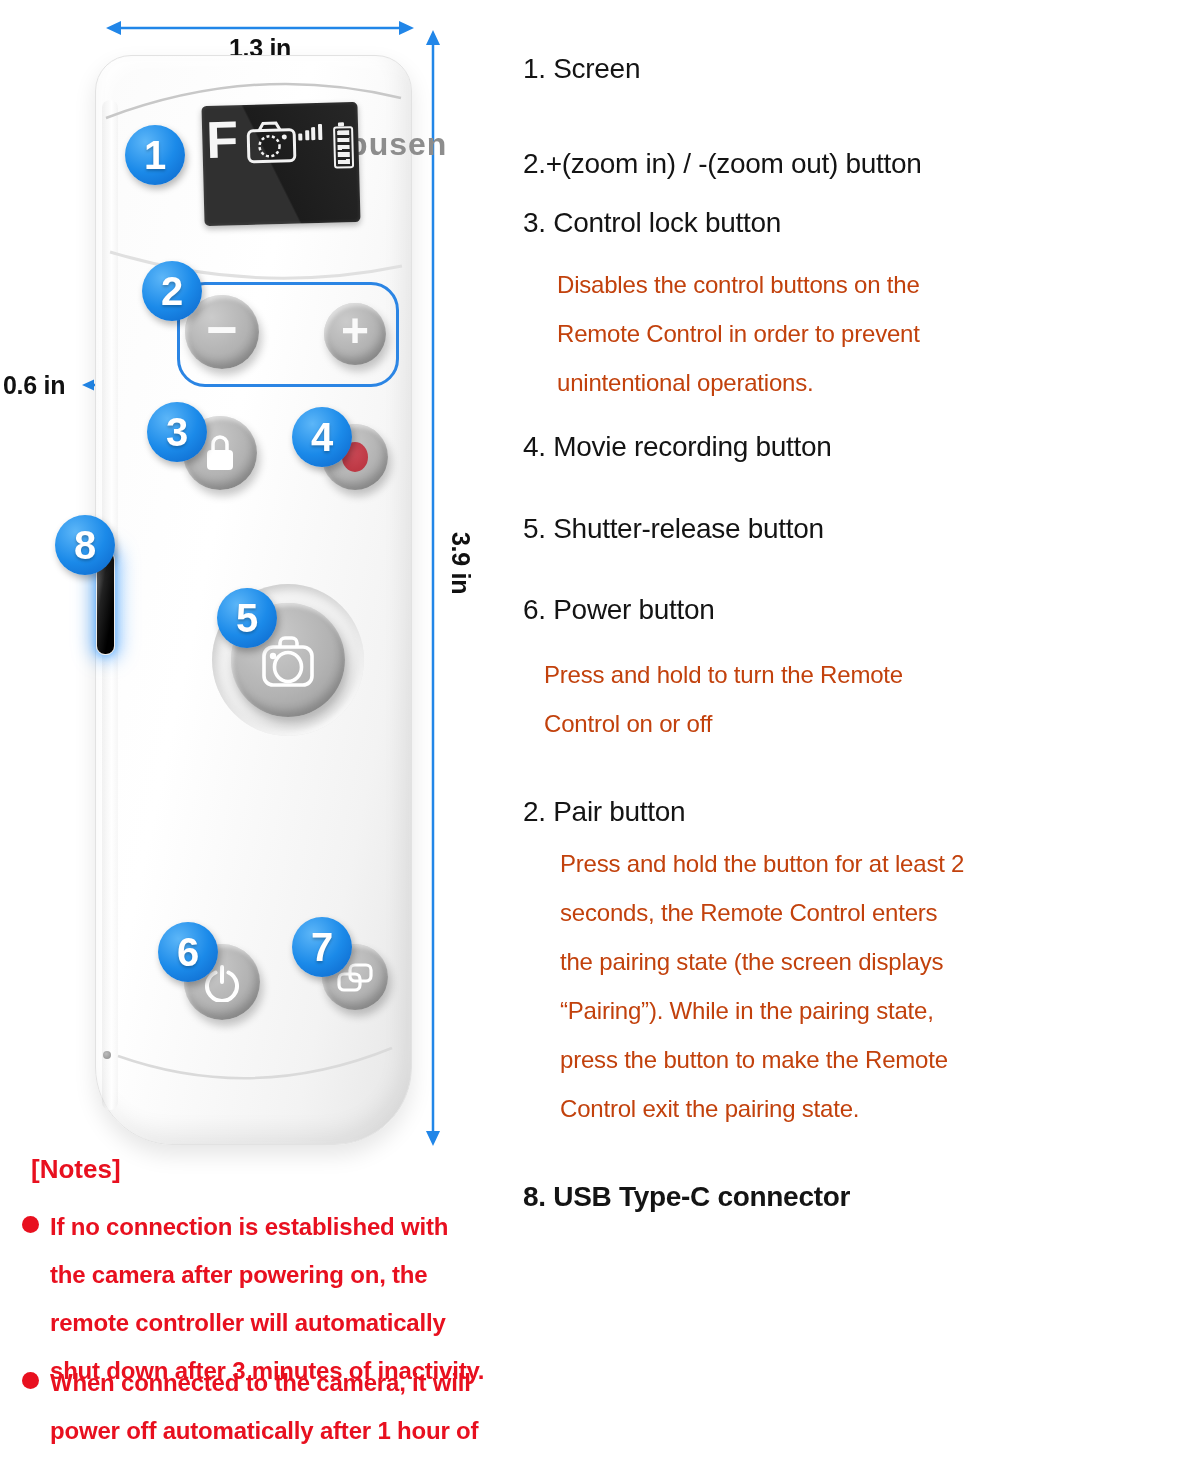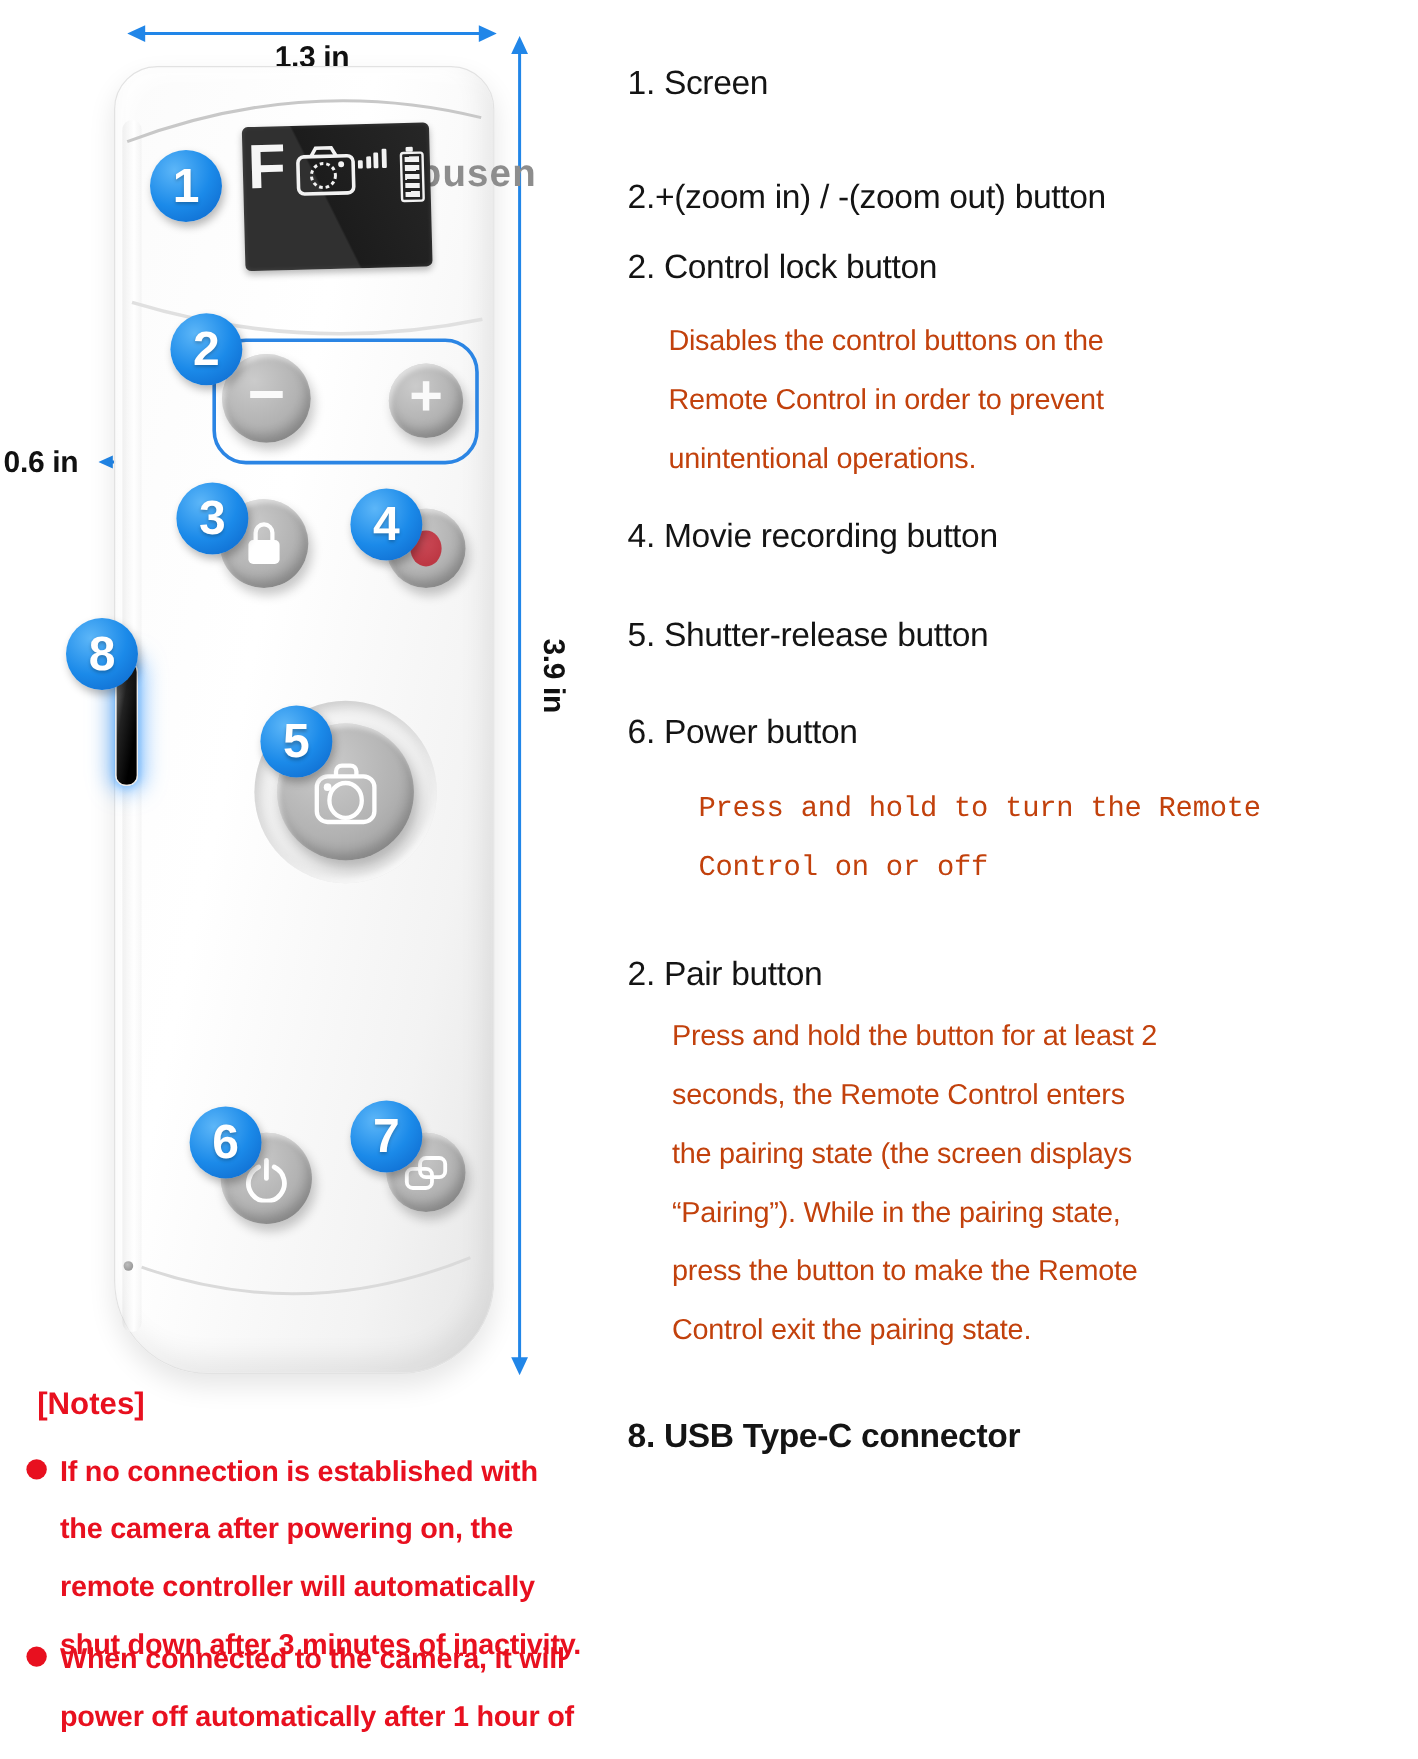--- a/index.html
+++ b/index.html
@@ -181,28 +181,28 @@
   <div class="callout" style="left:142px;top:261px;">2</div>
   <div class="callout" style="left:147px;top:402px;">3</div>
   <div class="callout" style="left:292px;top:407px;">4</div>
   <div class="callout" style="left:217px;top:588px;">5</div>
   <div class="callout" style="left:158px;top:922px;">6</div>
   <div class="callout" style="left:292px;top:917px;">7</div>
   <div class="callout" style="left:55px;top:515px;">8</div>
 
   <div class="f-head" style="top:52px;">1. Screen</div>
   <div class="f-head" style="top:122px;margin-top:25px;">2.+(zoom in) / -(zoom out) button</div>
-  <div class="f-head" style="top:206px;">2. Control lock button</div>
+  <div class="f-head" style="top:206px;">3. Control lock button</div>
   <div class="f-desc" style="left:557px;top:260px;">Disables the control buttons on the
 Remote Control in order to prevent
 unintentional operations.</div>
   <div class="f-head" style="top:430px;">4. Movie recording button</div>
   <div class="f-head" style="top:512px;">5. Shutter-release button</div>
   <div class="f-head" style="top:593px;">6. Power button</div>
-  <div class="f-desc" style="left:582px;top:650px;font-family:Liberation Mono, monospace;">Press and hold to turn the Remote
+  <div class="f-desc" style="left:544px;top:650px;">Press and hold to turn the Remote
 Control on or off</div>
   <div class="f-head" style="top:795px;">2. Pair button</div>
   <div class="f-desc" style="left:560px;top:839px;">Press and hold the button for at least 2
 seconds, the Remote Control enters
 the pairing state (the screen displays
 “Pairing”). While in the pairing state,
 press the button to make the Remote
 Control exit the pairing state.</div>
   <div class="f-head" style="top:1180px;font-weight:bold;">8. USB Type-C connector</div>
 

